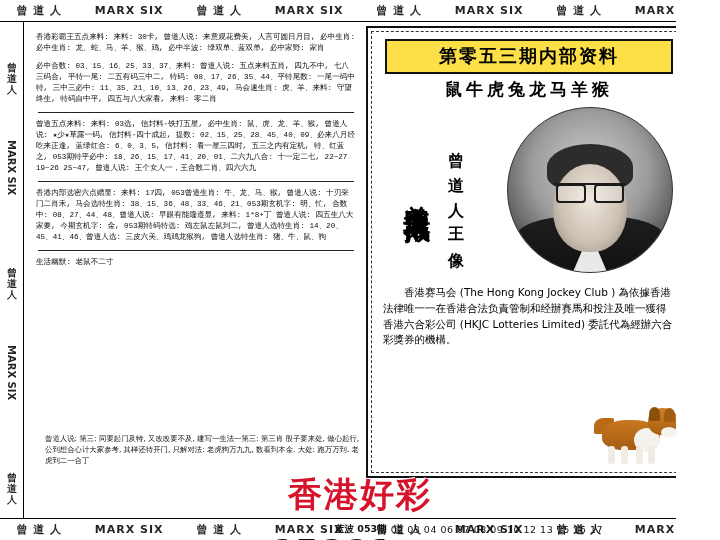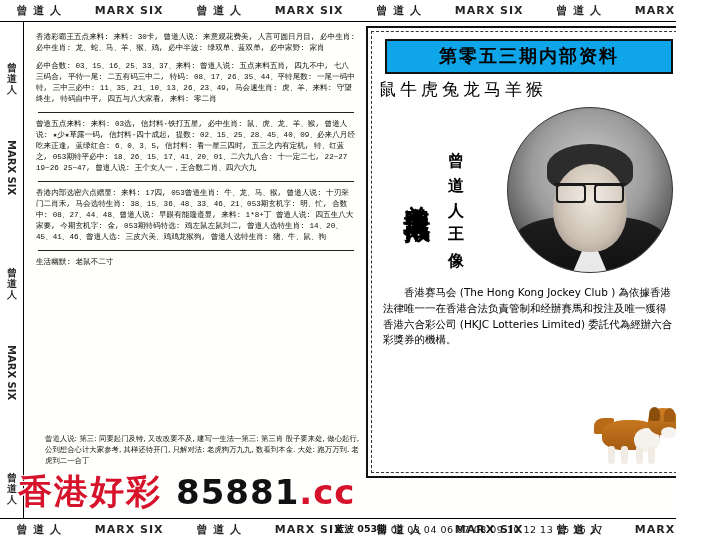--- a/index.html
+++ b/index.html
@@ -88,32 +88,33 @@
   }
   #right-inner {
     position: absolute;
     inset: 3px;
     border: 1px dashed #333;
     padding: 5px 7px;
     overflow: hidden;
   }
   .issue-box {
     border: 2px solid #111;
-    background: #0ea5e9;
+    background: #fde047;
     text-align: center;
     font-size: 18px;
     font-weight: bold;
     letter-spacing: 2px;
     padding: 3px 12px 4px;
     margin: 2px 6px 4px 6px;
     font-family: "DejaVu Sans", sans-serif;
   }
   .zodiac {
+    text-align: center;
     font-size: 17px;
-    font-weight: normal;
+    font-weight: bold;
     letter-spacing: 4px;
     margin-bottom: 4px;
   }
 
   
   .portrait-row {
     position: relative;
     height: 172px;
     margin-bottom: 4px;
   }
@@ -265,26 +266,27 @@
   .dog .tail {
     position: absolute; left: 0px; top: 16px;
     width: 20px; height: 16px;
     border-radius: 50% 10% 50% 10%;
     background: #b96a16;
   }
 
   
   #watermark {
     position: absolute;
-    left: 18px; bottom: 28px;
+    left: 10px; bottom: 28px;
     width: 700px; height: 40px;
     display: flex;
     align-items: center;
     gap: 14px;
     pointer-events: none;
+    flex-direction: column;
   }
   #wm-cn {
     font-size: 34px;
     font-weight: bold;
     color: #d6132a;
     letter-spacing: 2px;
     text-shadow: 1px 1px 0 #fff, -1px -1px 0 #fff;
     font-family: "DejaVu Sans", sans-serif;
   }
   #wm-num {

